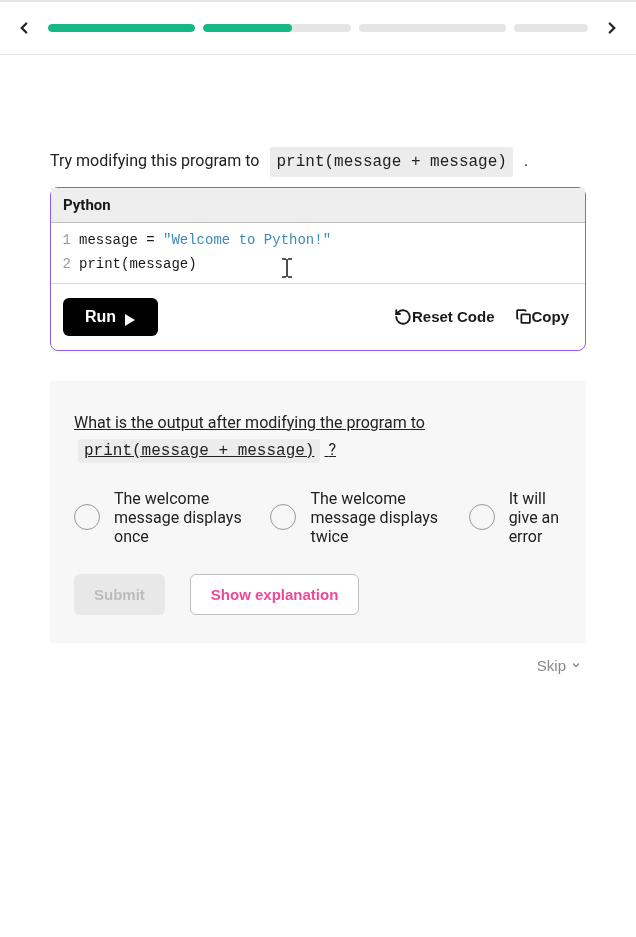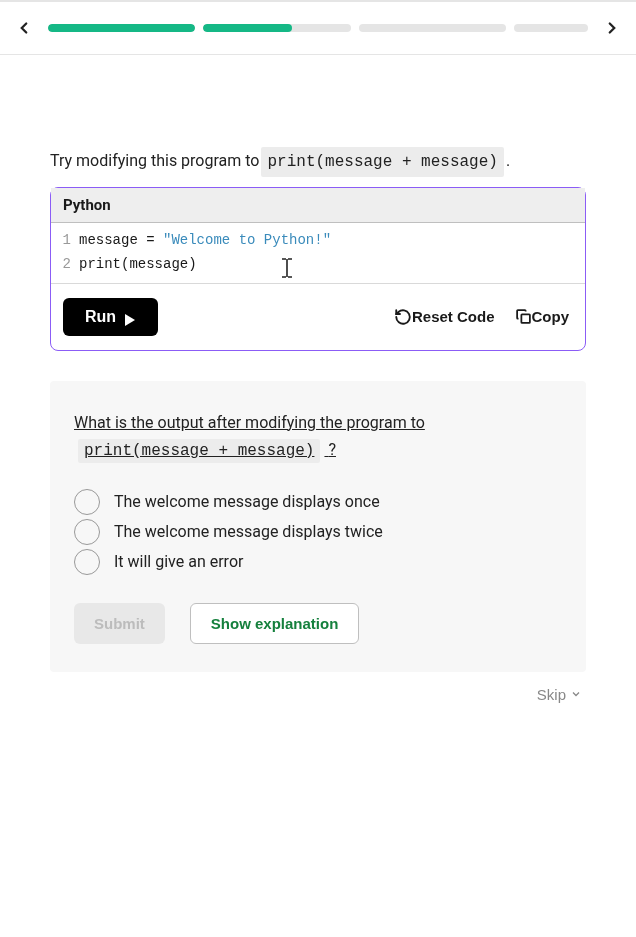--- a/index.html
+++ b/index.html
@@ -47,21 +47,21 @@
     }
     .content { padding: 0 50px; }
     .instruction {
       margin-top: 92px;
       font-size: 16px;
       line-height: 1.5;
       color: #222;
       display: flex;
       flex-wrap: wrap;
       align-items: baseline;
-      gap: 2px;
+      gap: 11px;
     }
     .code-inline {
       font-family: 'Courier New', Courier, monospace;
       font-size: 16px;
       background: #ececec;
       padding: 3px 6px;
       border-radius: 2px;
       white-space: nowrap;
     }
     .code-panel {
@@ -137,21 +137,21 @@
       background: #f7f7f7;
       border-radius: 4px;
     }
     .quiz-question {
       font-size: 16px;
       line-height: 1.7;
       color: #222;
       text-decoration: underline;
     }
     .quiz-question .code-inline { margin: 0 4px; }
-    .options { margin-top: 24px; display: flex; flex-direction: column; gap: 4px; }
+    .options { margin-top: 24px; display: flex; flex-direction: row; gap: 28px; }
     .option {
       display: flex;
       align-items: center;
       gap: 14px;
       cursor: pointer;
     }
     .radio {
       width: 26px; height: 26px;
       border: 1.5px solid #999;
       border-radius: 50%;
@@ -165,21 +165,21 @@
       color: #bcbcbc;
       border-radius: 6px;
       padding: 12px 20px;
       font-size: 15px;
       font-weight: 600;
       cursor: default;
     }
     .explain-btn {
       border: 1.5px solid #bfbfbf;
       background: #fff;
-      color: #15803d;
+      color: #ec4899;
       border-radius: 6px;
       padding: 11px 20px;
       font-size: 15px;
       font-weight: 600;
       cursor: pointer;
     }
     .skip-row {
       display: flex;
       justify-content: flex-end;
       padding: 14px 4px 0 0;

